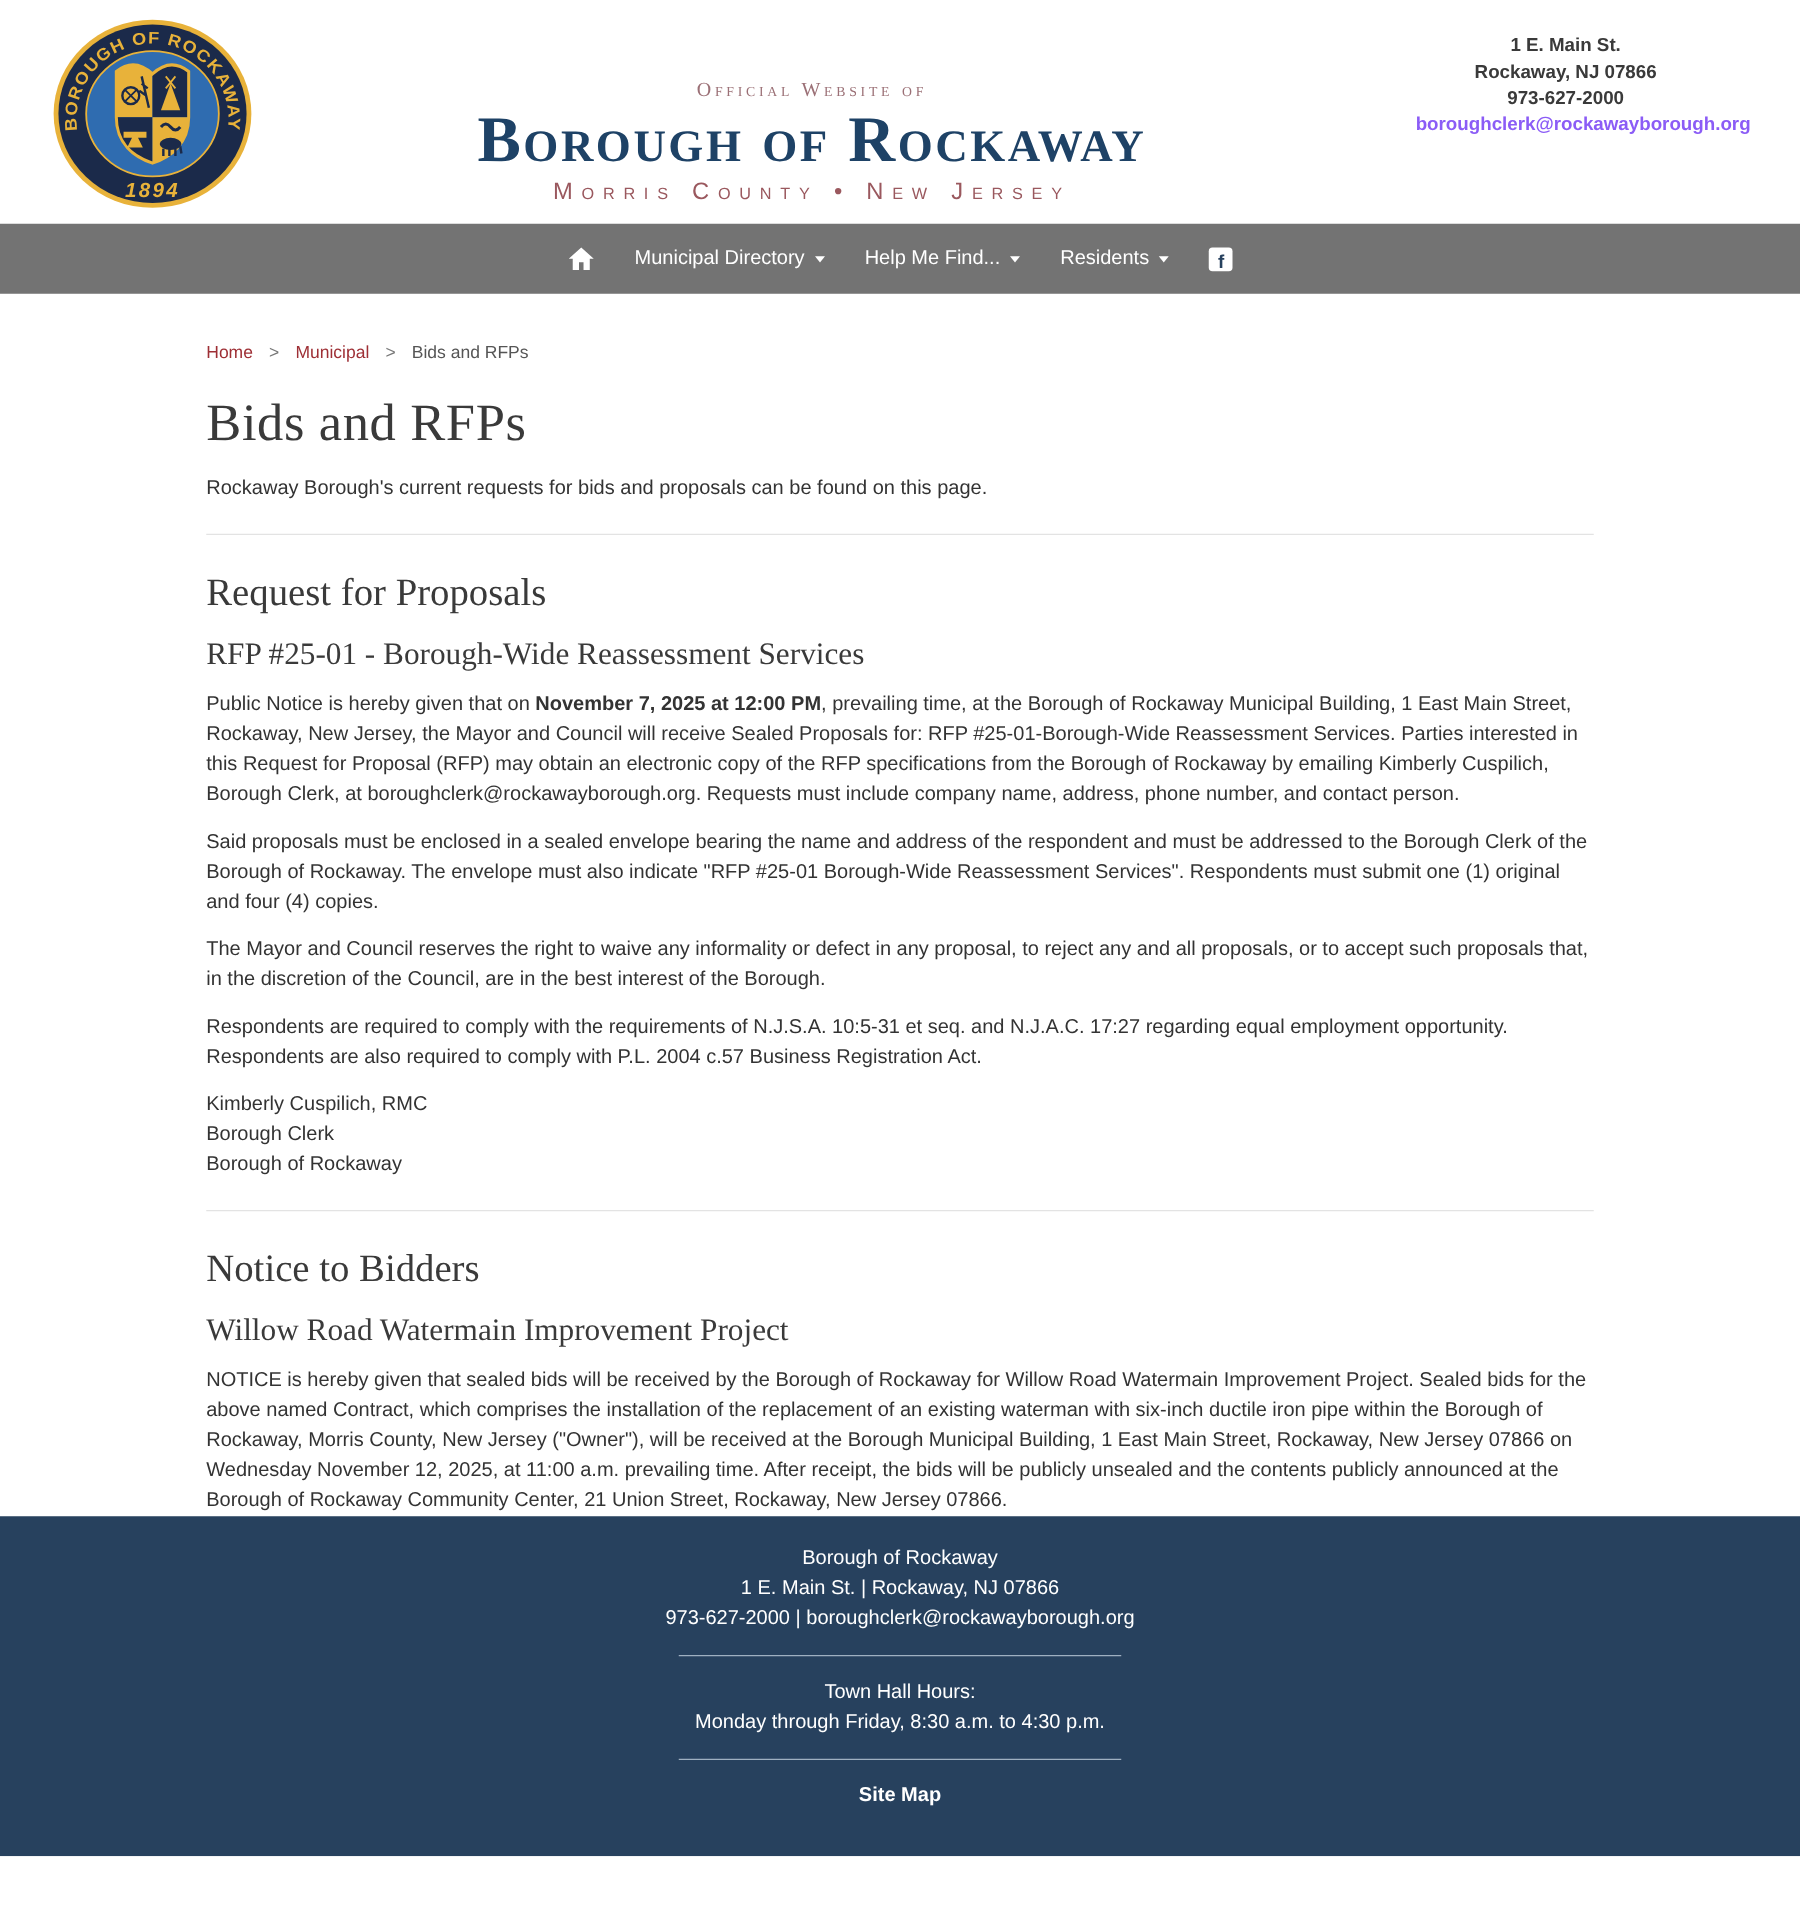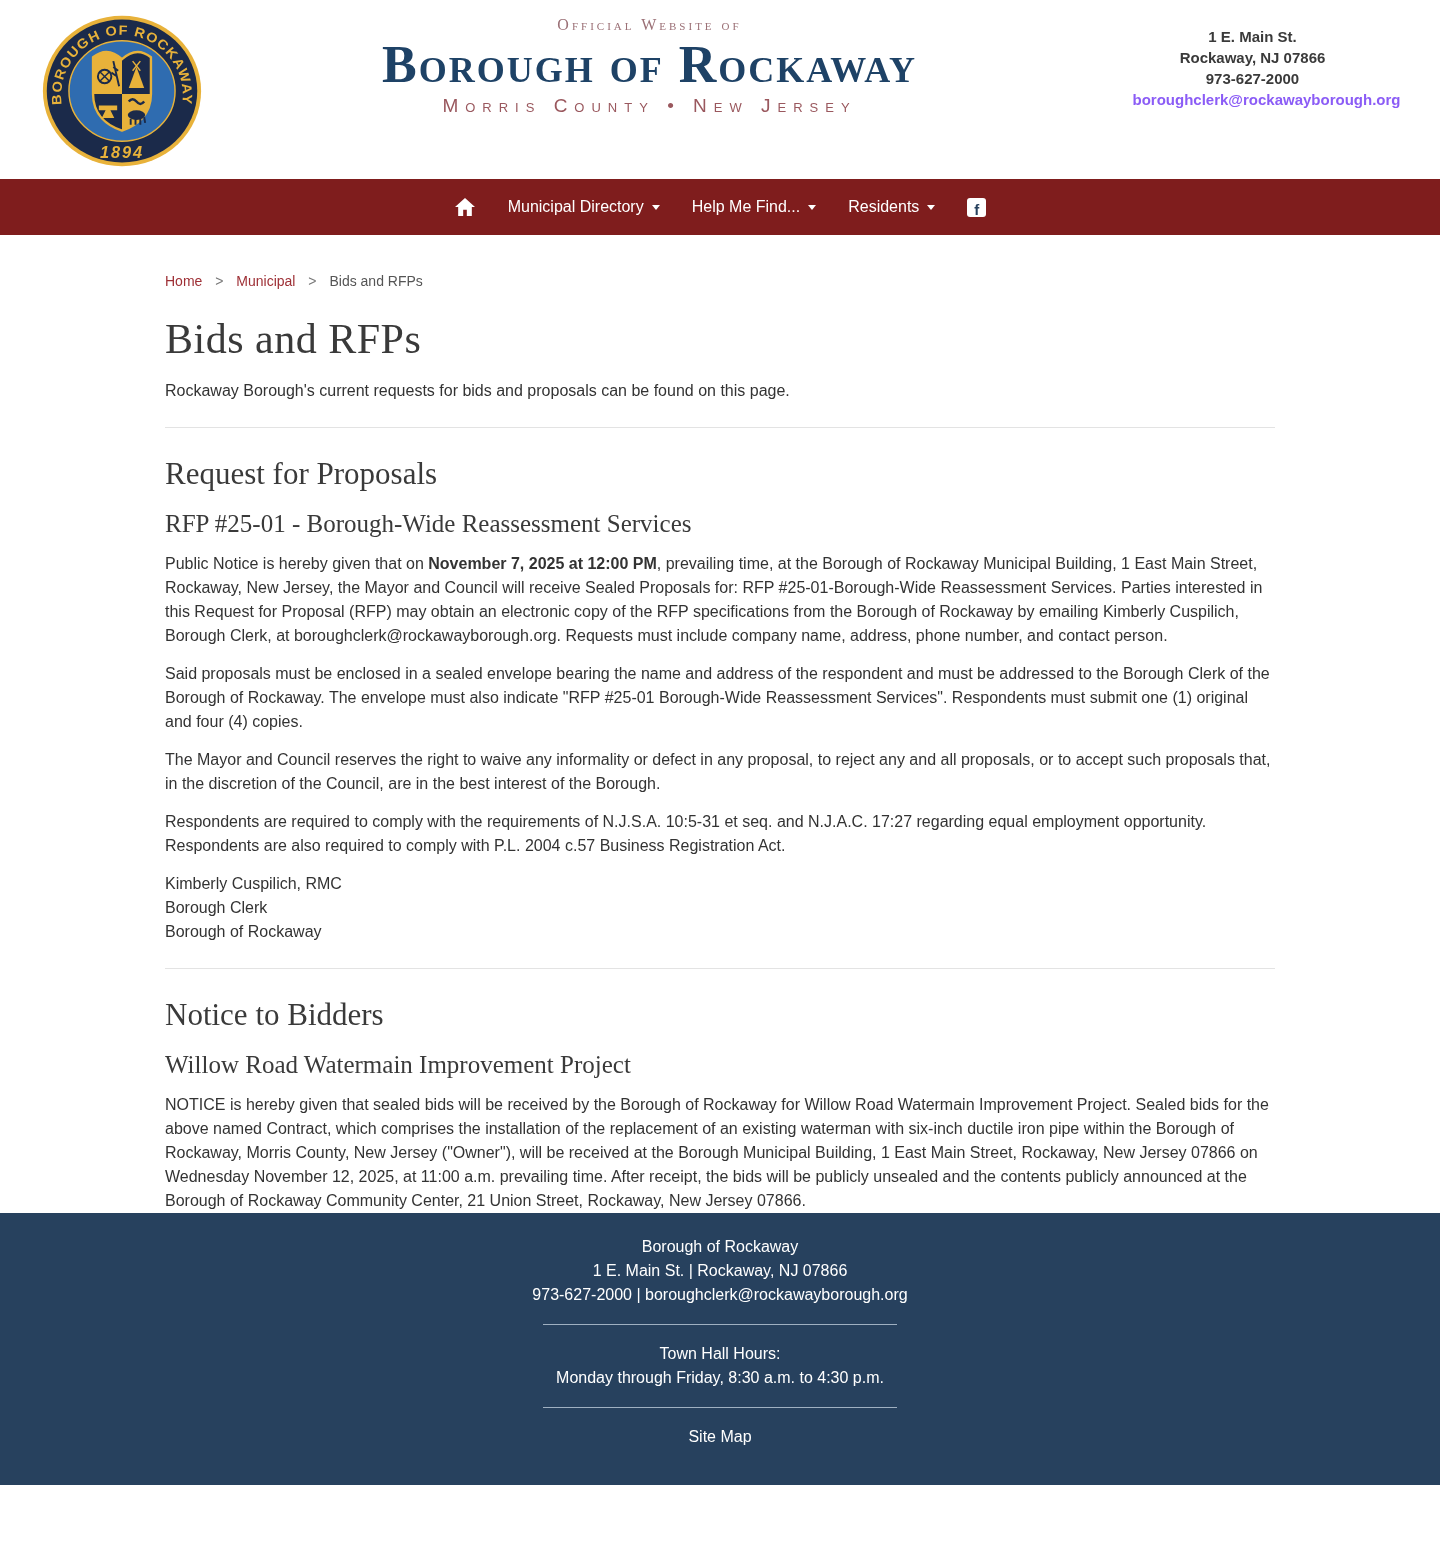--- a/index.html
+++ b/index.html
@@ -20,20 +20,21 @@
     background:#fff;
   }
   .seal-wrap { margin:12px 0 0 40px; flex:0 0 auto; }
   .header-center { flex:1 1 auto; text-align:center; padding-top:16px; }
   .official-label {
     font-family:"Liberation Serif", serif;
     font-variant:small-caps;
     letter-spacing:3px;
     font-size:16px;
     color:#9b7076;
+    margin-top:48px;
   }
   .site-title {
     font-family:"Liberation Serif", serif;
     font-variant:small-caps;
     font-weight:700;
     font-size:52px;
     line-height:1.1;
     letter-spacing:2px;
     color:#1e4266;
     margin-top:2px;
@@ -52,21 +53,21 @@
     font-size:15px;
     line-height:21px;
     color:#3a3a3a;
     text-align:center;
     font-weight:bold;
   }
   .header-contact a { color:#8b5cf6;margin-left:28px; }
 
   
   .main-nav {
-    background:#7f1d1d;
+    background:#737373;
     height:56px;
     display:flex;
     align-items:center;
     justify-content:center;
     gap:6px;
   }
   .main-nav a {
     color:#ffffff;
     font-size:16px;
     padding:10px 13px;
@@ -154,21 +155,21 @@
     padding:22px 0 36px;
     margin-top:0;
   }
   .site-footer .line { font-size:16px; line-height:24px; }
   .site-footer hr {
     border:none;
     border-top:1px solid #9fb0c1;
     width:354px;
     margin:17px auto;
   }
-  .site-footer a { color:#fff; font-size:16px; }
+  .site-footer a { color:#fff; font-size:16px;font-weight:bold; }
 </style>
 </head>
 <body>
 
 <header class="site-header">
   <div class="seal-wrap">
     <svg width="164" height="158" viewBox="0 0 170 162">
       <ellipse cx="85" cy="81" rx="82" ry="78" fill="#e8b23a"></ellipse>
       <ellipse cx="85" cy="81" rx="78" ry="74" fill="#1b2a4a"></ellipse>
       <ellipse cx="85" cy="81" rx="55" ry="52" fill="#2f6cb0" stroke="#e8b23a" stroke-width="1.5"></ellipse>

